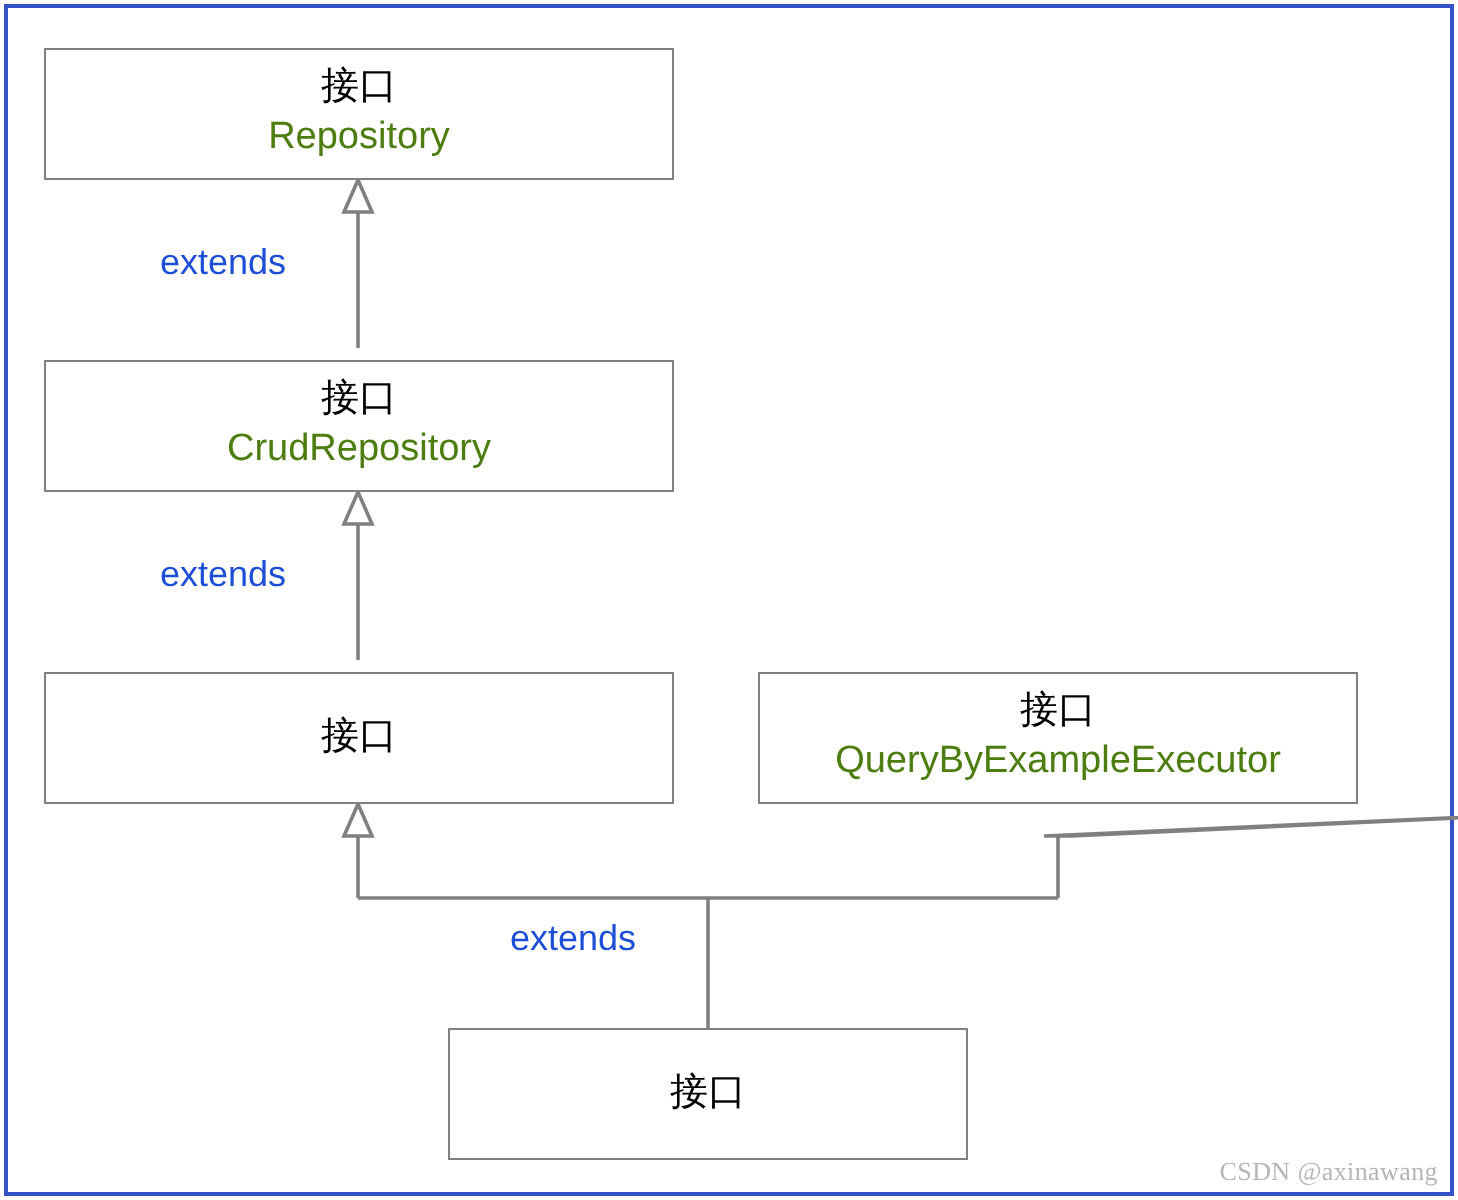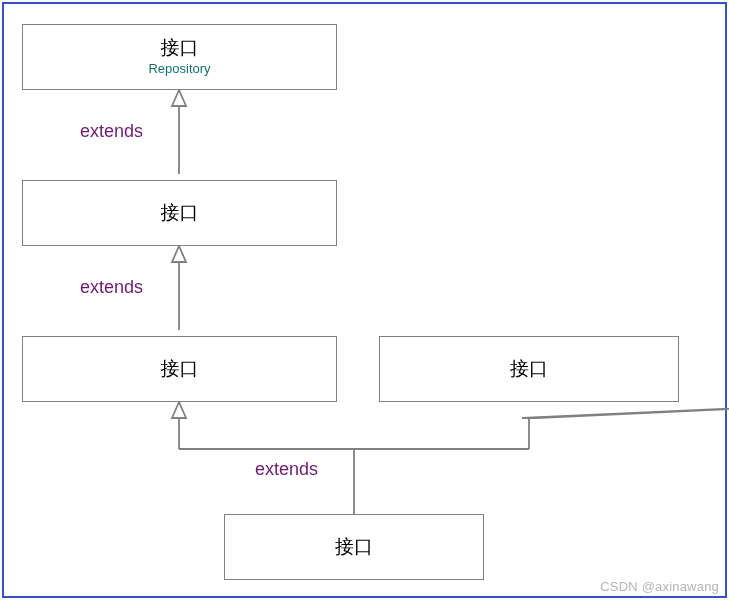--- a/index.html
+++ b/index.html
@@ -28,37 +28,37 @@
       justify-content: center;
       text-align: center;
       padding: 6px 4px;
     }
     .stereotype {
       font-size: 19px;
       line-height: 1.3;
       color: #000;
     }
     .classname {
-      font-size: 13px;
+      font-size: 19px;
       line-height: 1.3;
-      color: #0f766e;
+      color: #4d7c0f;
     }
     .edge-label {
       position: absolute;
       font-size: 18px;
-      color: #701a75;
+      color: #1d4ed8;
       background: transparent;
     }
     .watermark {
       position: absolute;
       right: 10px;
       bottom: 6px;
       font-size: 13px;
       color: rgba(120,120,120,0.55);
-      font-family: Liberation Sans, sans-serif;
+      font-family: Liberation Serif, serif;
       letter-spacing: 0.2px;
       text-align: center;
     }
     svg.connectors {
       position: absolute;
       left: 0; top: 0;
       width: 729px; height: 600px;
       pointer-events: none;
     }
     svg.connectors line, svg.connectors polyline {
@@ -98,30 +98,32 @@
 
   <div class="box" style="left:18px; top:20px; width:315px; height:66px;">
     <div class="stereotype">接口</div>
     <div class="classname">Repository</div>
   </div>
 
   <div class="edge-label" style="left:76px; top:117px;">extends</div>
 
   <div class="box" style="left:18px; top:176px; width:315px; height:66px;">
     <div class="stereotype">接口</div>
+    <div class="classname">CrudRepository</div>
   </div>
 
   <div class="edge-label" style="left:76px; top:273px;">extends</div>
 
   <div class="box" style="left:18px; top:332px; width:315px; height:66px;">
     <div class="stereotype">接口</div>
   </div>
 
   <div class="box" style="left:375px; top:332px; width:300px; height:66px;">
     <div class="stereotype">接口</div>
+    <div class="classname">QueryByExampleExecutor</div>
   </div>
 
   <div class="edge-label" style="left:251px; top:455px;">extends</div>
 
   <div class="box" style="left:220px; top:510px; width:260px; height:66px;">
     <div class="stereotype">接口</div>
   </div>
 
 </div>
 

